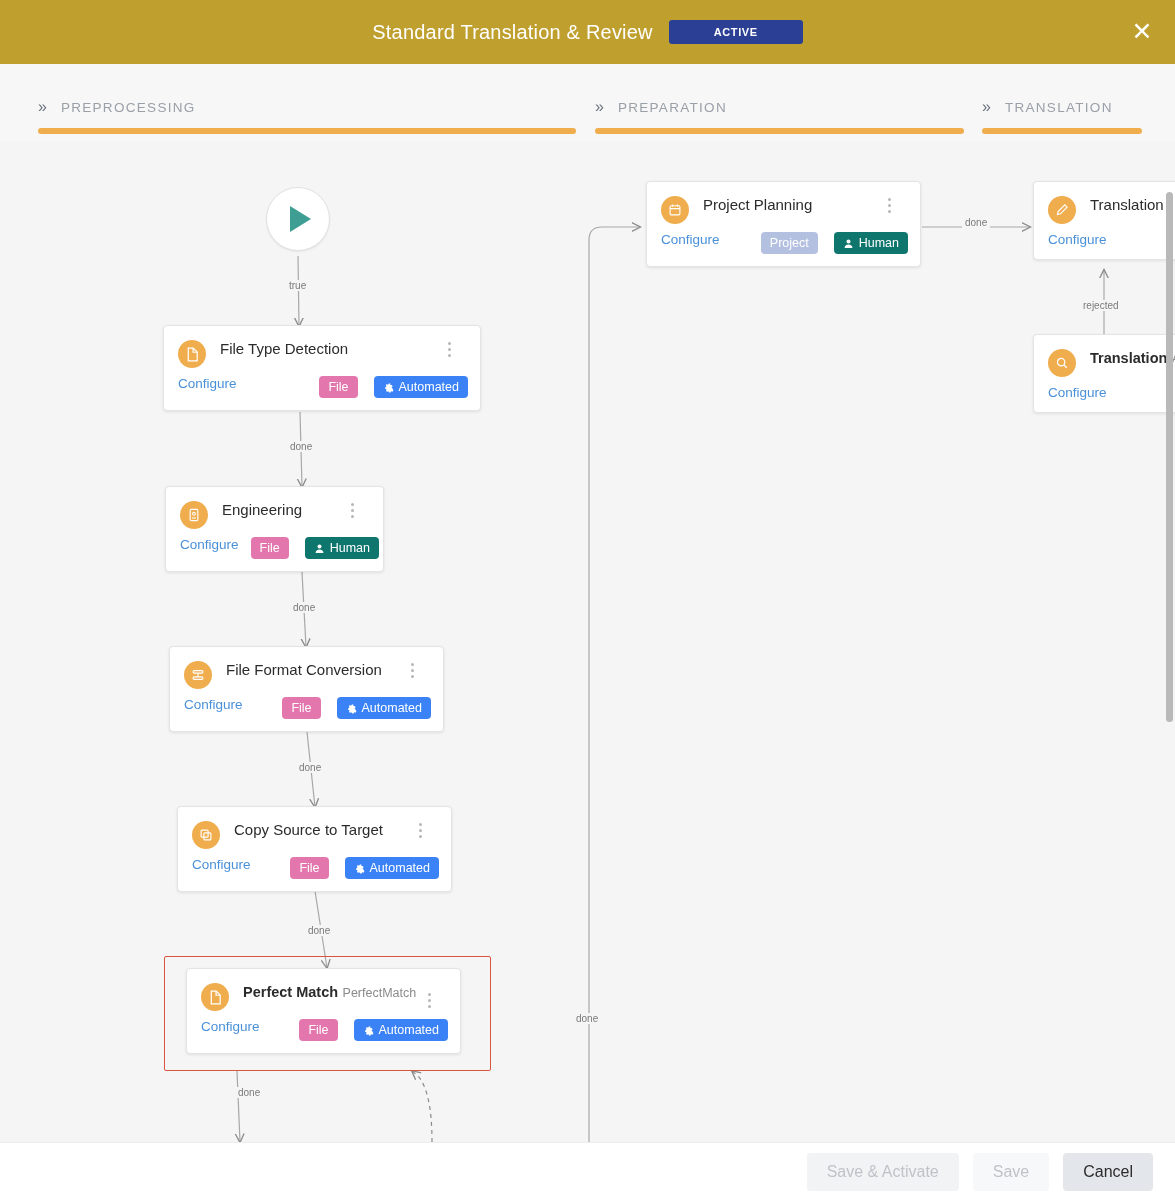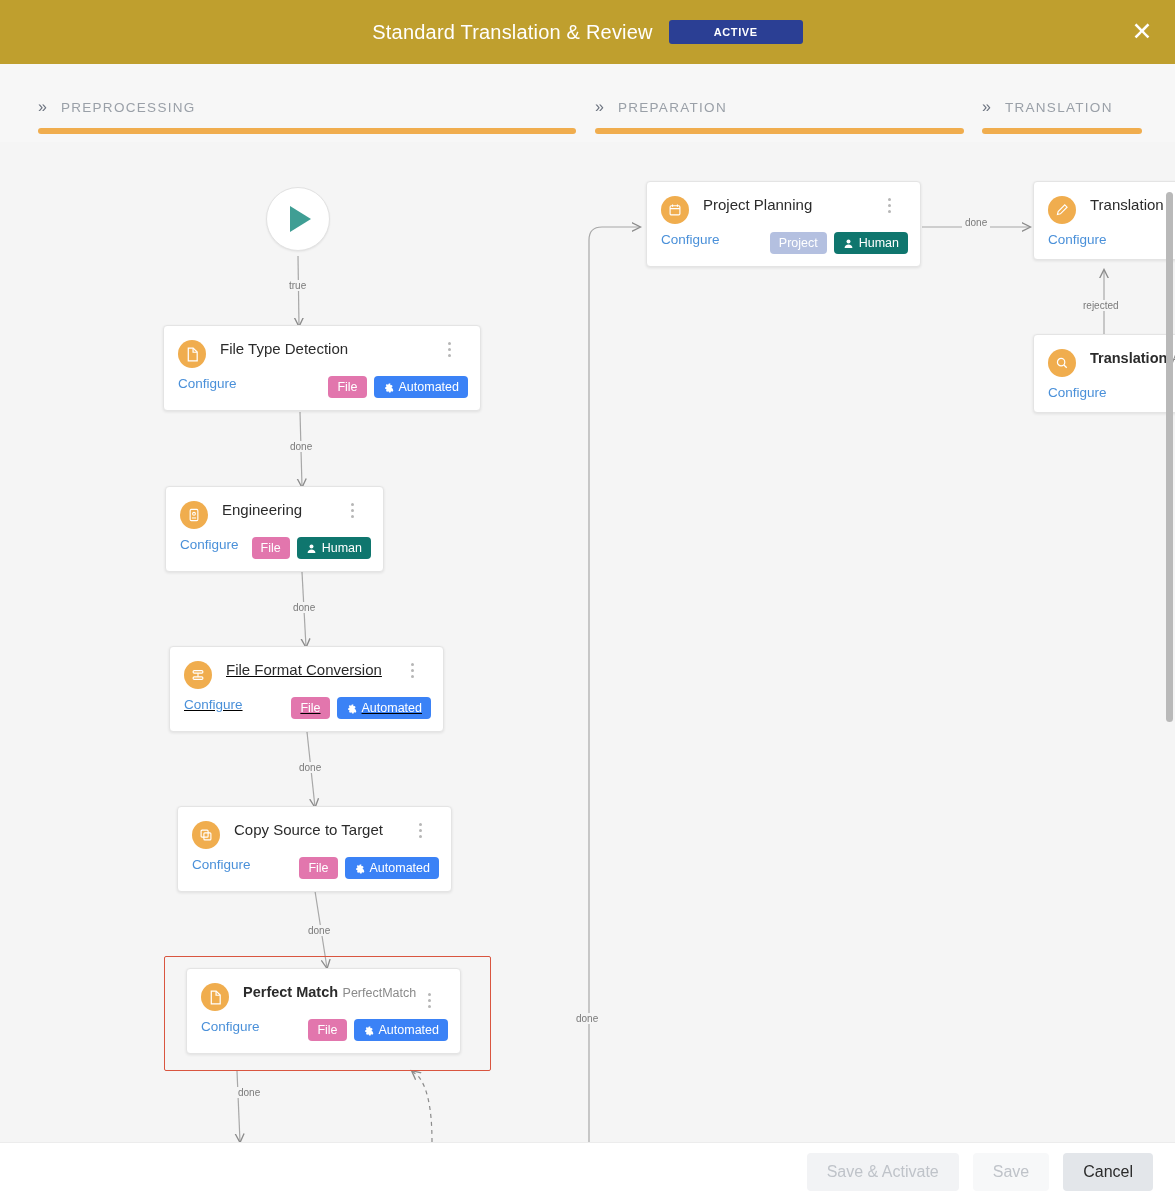--- a/index.html
+++ b/index.html
@@ -99,21 +99,21 @@
     cursor: pointer;
   }
   .kebab i { display: block; width: 3px; height: 3px; border-radius: 50%; background: #b6b6b6; }
   .node-bottom {
     display: flex; justify-content: space-between;
     padding: 8px 12px 12px 14px;
   }
   .configure {
     color: #4a90d9; font-size: 13.5px; cursor: pointer; white-space: nowrap;
   }
-  .badges { display: flex; align-items: center; gap: 7px; padding-left: 12px; }
+  .badges { display: flex; align-items: center; gap: 16px; padding-left: 12px; }
   .badge {
     font-size: 12.5px; color: #ffffff; border-radius: 4px;
     padding: 4px 9px; display: inline-flex; align-items: center; gap: 5px;
     white-space: nowrap;
   }
   .badge-file { background: #e276ad; }
   .badge-project { background: #b4c0e0; }
   .badge-auto { background: #3b82f6; }
   .badge-human { background: #0f766e; }
   .badge svg { display: block; }
@@ -287,21 +287,21 @@
           <svg width="11" height="11" viewBox="0 0 16 16">
               <circle cx="8" cy="5" r="2.9" fill="#fff"></circle>
               <path d="M2.3 14.4c0-3.2 2.6-5.1 5.7-5.1s5.7 1.9 5.7 5.1z" fill="#fff"></path>
             </svg>
           <span>Human</span>
         </span>
       </span>
     </div>
   </div>
 
-  <div class="node" style="left:169px; top:504px; width:275px;text-decoration:underline;">
+  <div class="node" style="left:169px; top:504px; width:275px;">
     <div class="node-top">
       <span class="node-icon">
         <svg width="14" height="14" viewBox="0 0 16 16">
             <rect x="2.4" y="3" width="11.2" height="2.8" rx="1.2" fill="none" stroke="#fff" stroke-width="1.3"></rect>
             <rect x="2.4" y="10.2" width="11.2" height="2.8" rx="1.2" fill="none" stroke="#fff" stroke-width="1.3"></rect>
             <path d="M8 5.9v4.2" stroke="#fff" stroke-width="1.3"></path>
           </svg>
       </span>
       <span class="node-text">
         <span class="node-title">File Format Conversion</span>

